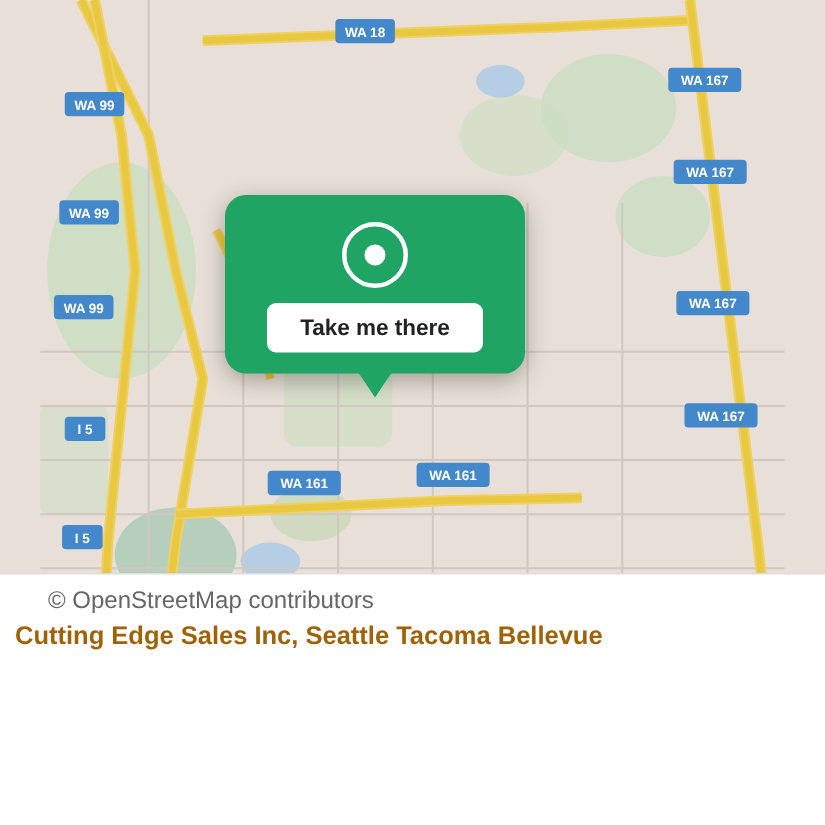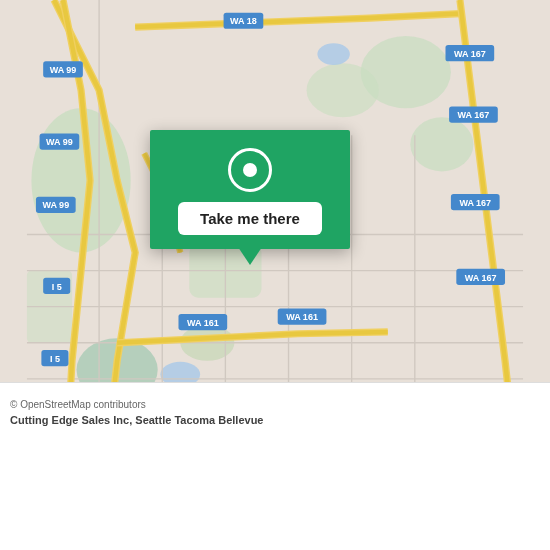--- a/index.html
+++ b/index.html
@@ -20,21 +20,21 @@
       width: 100%; height: 100%;
     }
 
     
     .popup-card {
       position: absolute;
       top: 130px;
       left: 150px;
       width: 200px;
       background: #1fa463;
-      border-radius: 2px;
+      border-radius: 14px;
       padding: 18px 16px 14px 16px;
       display: flex;
       flex-direction: column;
       align-items: center;
       box-shadow: 0 4px 16px rgba(0,0,0,0.3);
       z-index: 10;
     }
 
     .popup-card::after {
       content: '';
@@ -90,29 +90,30 @@
       border-top: 1px solid #ddd;
       justify-content: space-between;
     }
 
     .bottom-left {
       display: flex;
       flex-direction: column;
     }
 
     .copyright-text {
-      font-size: 10px;
+      font-size: 16px;
       color: #666;
       margin-bottom: 4px;
+      margin-left: 22px;
     }
 
     .location-text {
-      font-size: 11px;
+      font-size: 17px;
       font-weight: 600;
-      color: #404040;
+      color: #a16207;
     }
 
     .moovit-logo {
       display: flex;
       align-items: center;
       gap: 6px;
     }
 
     .moovit-icon {
       width: 36px;

